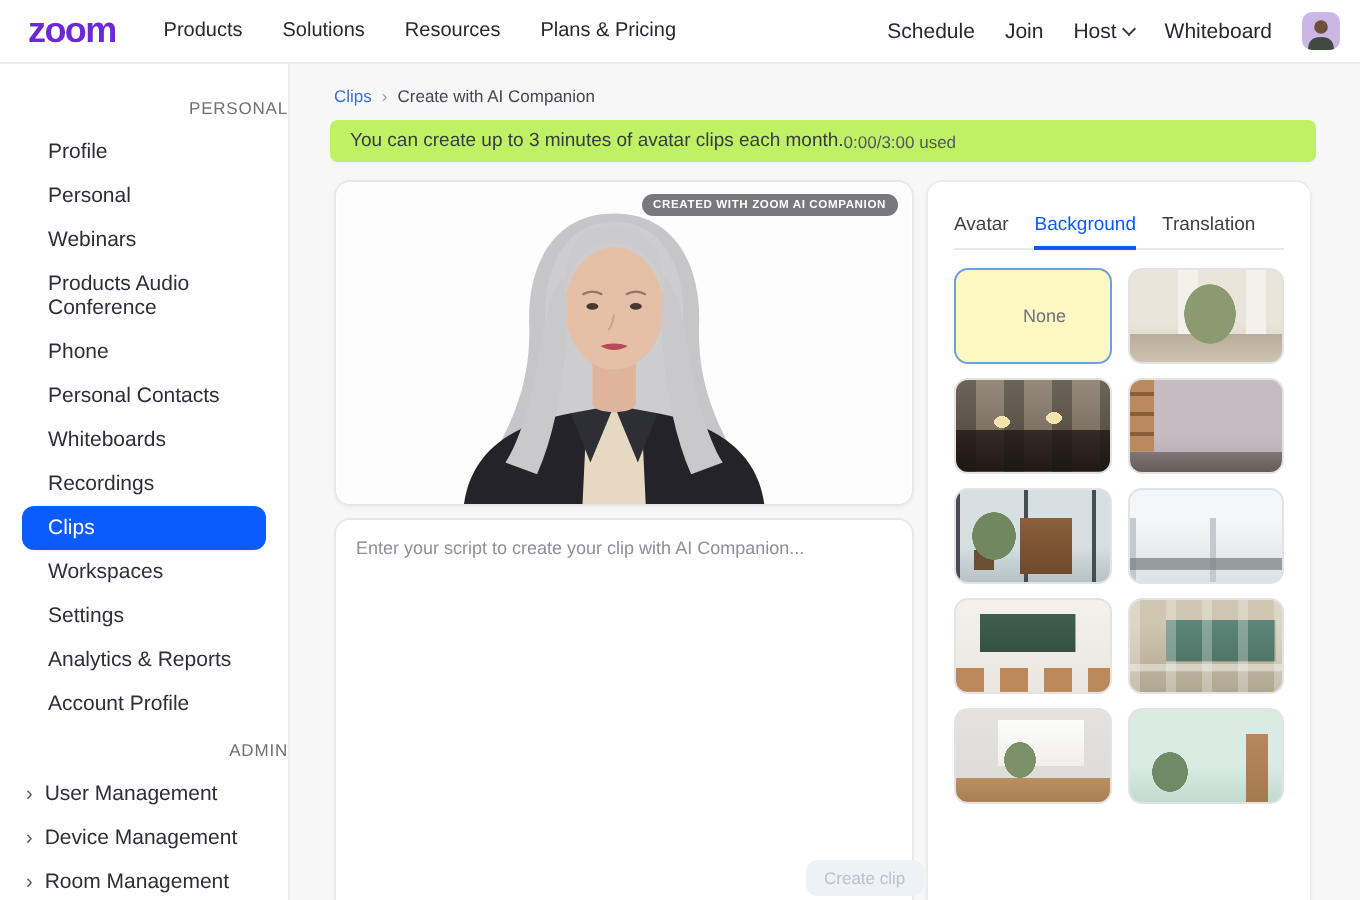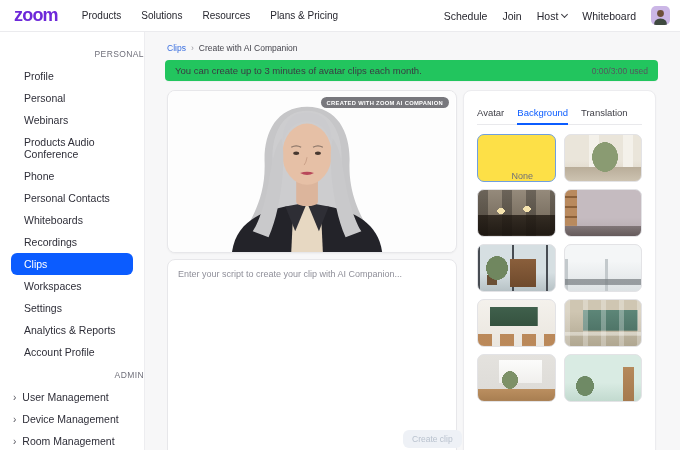--- a/index.html
+++ b/index.html
@@ -28,22 +28,22 @@
                display:flex; align-items:center; }
   .side-item.selected { background:#0b5cff; color:#fff; border-radius:6px;
                         margin:0 11px; padding-left:13px; }
   .side-item .chev-r { color:#55555e; font-size:10px; margin:0 6px 0 -11px; }
   
   .breadcrumb { position:absolute; top:43px; left:167px; font-size:8.5px; color:#45454d;
                 display:flex; gap:5px; align-items:center; }
   .breadcrumb .crumb-link { color:#3a6fe0; cursor:pointer; }
   .breadcrumb .sep { color:#9a9aa2; }
   .banner { position:absolute; top:60px; left:165px; width:493px; height:21px;
-            background:#22c55e; border-radius:4px; display:flex; align-items:center;
-            justify-content:space-between; padding:0 10px; font-size:9.5px; color:#3a3a42;
+            background:#bef264; border-radius:4px; display:flex; align-items:center;
+            justify-content:flex-start; padding:0 10px; font-size:9.5px; color:#3a3a42;
             box-shadow:0 1px 1px rgba(0,0,0,.03); }
   .banner .usage { color:#55565e; font-size:8.5px; }
   
   .preview-card { position:absolute; top:90px; left:167px; width:290px; height:163px;
                   background:#fff; border:1px solid #e7e7ea; border-radius:8px;
                   overflow:hidden; box-shadow:0 1px 2px rgba(0,0,0,.04); }
   .preview-card svg { display:block; width:100%; height:100%; }
   .ai-badge { position:absolute; top:6px; right:7px; background:rgba(108,108,114,.92);
               color:#fff; font-size:5.8px; font-weight:bold; letter-spacing:.3px;
               padding:2.5px 6px; border-radius:7px; }
@@ -61,22 +61,22 @@
            border:1px solid #ececef; border-radius:8px; padding:10px 13px;
            box-shadow:0 1px 2px rgba(0,0,0,.04); }
   .panel-title { font-size:12.5px; font-weight:bold; color:#1b1b22; }
   .tabs { display:flex; gap:13px; margin-top:6px; border-bottom:1px solid #e9e9ec;
           font-size:9.5px; }
   .tab { padding-bottom:5px; color:#3f3f47; cursor:pointer;text-align:center; }
   .tab.active { color:#0b5cff; border-bottom:2px solid #0b5cff; margin-bottom:-1px; }
   .bg-grid { margin-top:9px; display:grid; grid-template-columns:1fr 1fr; gap:7px 8px; }
   .thumb { height:48px; border-radius:7px; border:1px solid #e3e3e6; cursor:pointer;
            background-repeat:no-repeat; background-color:#ddd; }
-  .none-tile { background:#fde047; border:1.5px solid #6f9fe0; display:flex;
-               align-items:flex-end; justify-content:center;padding-left:12px; }
+  .none-tile { background:#fef9c3; border:1.5px solid #6f9fe0; display:flex;
+               align-items:center; justify-content:center;padding-left:12px; }
   .none-label { color:#707078; font-size:9px; }
   
   .scene-living-room{ background-color:#ddd5c8;
     background-image:radial-gradient(closest-side,#8a9b72 0 98%,transparent),
       linear-gradient(#b9ad99,#cdc3b1),
       repeating-linear-gradient(90deg,transparent 0 24px,#f4f1ea 24px 34px),
       linear-gradient(#eae5da 0 55%,#d9d0c0);
     background-size:26px 30px,100% 14px,100% 100%,100% 100%;
     background-position:54% 42%,0 100%,0 0,0 0; }
   .scene-dark-office{ background-color:#6e6357;

